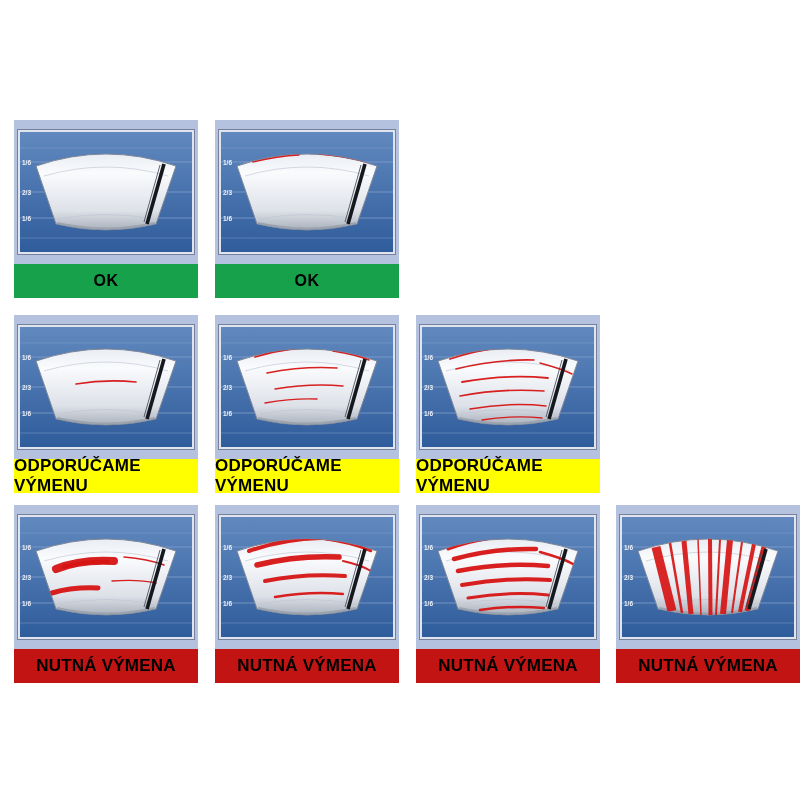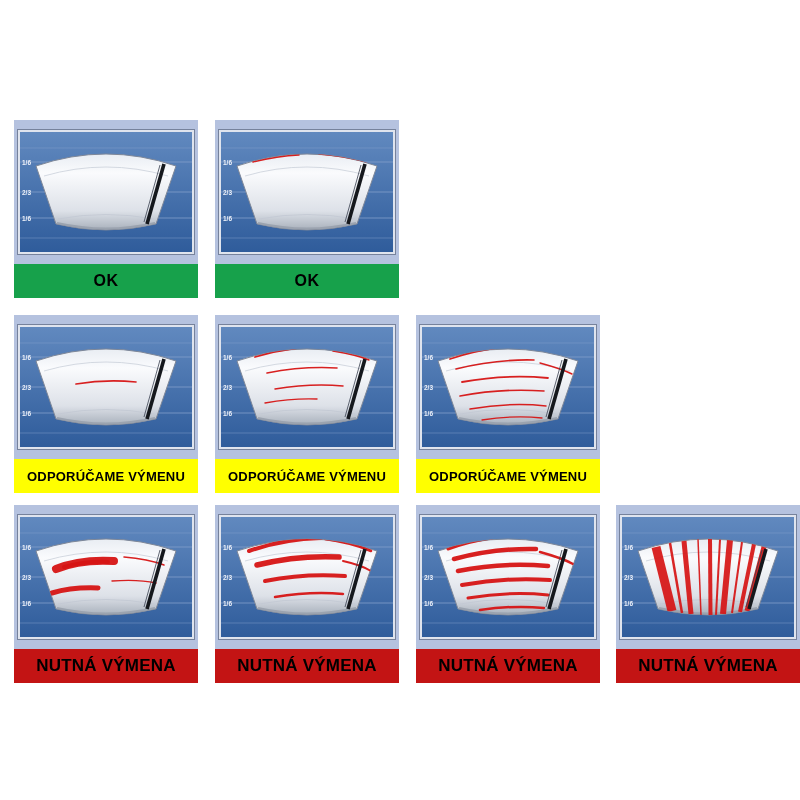--- a/index.html
+++ b/index.html
@@ -26,21 +26,21 @@
   }
   .frame svg { display:block; width:100%; height:100%; }
 
   .bar {
     height:34px;
     display:flex; align-items:center; justify-content:center;
     font-weight:bold;
     color:var(--status-text,#000);
   }
   .bar.ok     { background:var(--status-ok-bg,#17a14b); font-size:16px; letter-spacing:0.6px; }
-  .bar.warn   { background:var(--status-warn-bg,#ffff00); font-size:13px; letter-spacing:0.2px; }
+  .bar.warn   { background:var(--status-warn-bg,#ffff00); font-size:17px; letter-spacing:0.2px; }
   .bar.danger { background:var(--status-danger-bg,#c31414); font-size:17px; letter-spacing:0.2px; }
 
   .streak { fill:none; stroke:var(--streak-red,#d61414); stroke-linecap:round; opacity:0.95; }
   .band   { fill:none; stroke:var(--streak-red,#d61414); stroke-linecap:butt; opacity:0.92; }
   .zone-text {
     font-size:6.5px; font-weight:bold; fill:#eef2fa;
     font-family:"Liberation Sans", sans-serif;
   }
 </style>
 </head>

